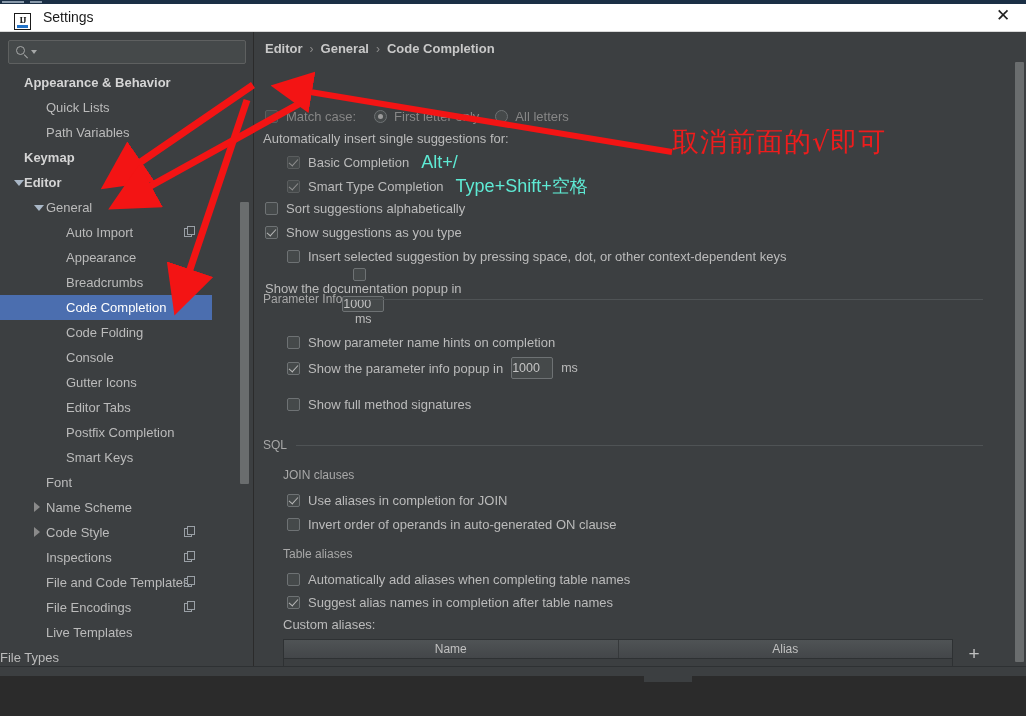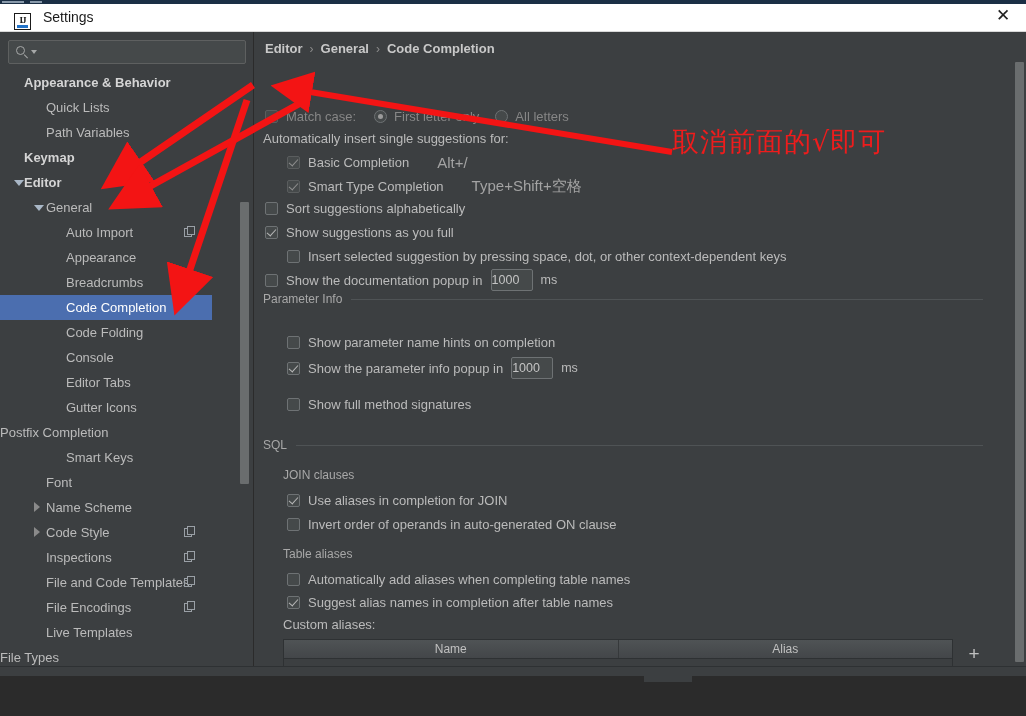--- a/index.html
+++ b/index.html
@@ -156,21 +156,21 @@
   .breadcrumb .sep { color: #8b8b8b; font-weight: normal; font-size: 12px; }
 
   .content { position: absolute; left: 0; top: 30px; width: 771px; height: 604px; }
 
   .row { position: absolute; display: flex; align-items: center; height: 20px; }
   .rlabel {
     color: #bbbbbb; font-size: 13px; white-space: nowrap;
     font-family: "Liberation Sans", sans-serif;
   }
   .rlabel.dim { color: #868686; }
-  .shortcut { color: #a3a3a3; font-size: 15px; margin-left: 28px; white-space: nowrap;
+  .shortcut { color: #5eead4; font-size: 18px; margin-left: 12px; white-space: nowrap;
     font-family: "Liberation Sans", sans-serif; }
 
   .cb {
     width: 13px; height: 13px; flex: none; margin-right: 8px;
     border: 1px solid #6e7274; background: #45494a; border-radius: 2px;
     position: relative;
   }
   .cb.checked::after {
     content: ""; position: absolute; left: 3px; top: 0px;
     width: 4px; height: 8px;
@@ -352,27 +352,27 @@
           <div class="tnode sel">
             <span class="lbl" style="margin-left: 66px;">Code Completion</span>
           </div>
           <div class="tnode">
             <span class="lbl" style="margin-left: 66px;">Code Folding</span>
           </div>
           <div class="tnode">
             <span class="lbl" style="margin-left: 66px;">Console</span>
           </div>
           <div class="tnode">
+            <span class="lbl" style="margin-left: 66px;">Gutter Icons</span>
+          </div>
+          <div class="tnode">
             <span class="lbl" style="margin-left: 66px;">Editor Tabs</span>
           </div>
           <div class="tnode">
-            <span class="lbl" style="margin-left: 66px;">Gutter Icons</span>
-          </div>
-          <div class="tnode">
-            <span class="lbl" style="">Postfix Completion</span>
+            <span class="lbl" style="margin-left: 66px;">Postfix Completion</span>
           </div>
           <div class="tnode">
             <span class="lbl" style="margin-left: 66px;">Smart Keys</span>
           </div>
           <div class="tnode">
             <span class="lbl" style="margin-left: 46px;">Font</span>
           </div>
           <div class="tnode">
             <span class="arrow-tri tri-right" style="left: 34px; top: 7px;"></span>
             <span class="lbl" style="margin-left: 46px;">Name Scheme</span>
@@ -455,29 +455,29 @@
           <span class="shortcut">Type+Shift+空格</span>
         </div>
 
         <div class="row" style="left:10px; top:136px;">
           <span class="cb"></span>
           <span class="rlabel">Sort suggestions alphabetically</span>
         </div>
 
         <div class="row" style="left:10px; top:160px;">
           <span class="cb checked"></span>
-          <span class="rlabel">Show suggestions as you full</span>
+          <span class="rlabel">Show suggestions as you type</span>
         </div>
 
         <div class="row" style="left:32px; top:184px;">
           <span class="cb"></span>
           <span class="rlabel">Insert selected suggestion by pressing space, dot, or other context-dependent keys</span>
         </div>
 
-        <div class="row" style="left:10px; top:206px; height:24px;">
+        <div class="row" style="left:10px; top:206px; height:24px;flex-direction:column;">
           <span class="cb"></span>
           <span class="rlabel">Show the documentation popup in</span>
           <span class="numbox">1000</span>
           <span class="unit">ms</span>
         </div>
 
         <div class="sectitle" style="left:8px; top:230px; width:720px;">
           <span class="st">Parameter Info</span>
           <span class="line"></span>
         </div>

